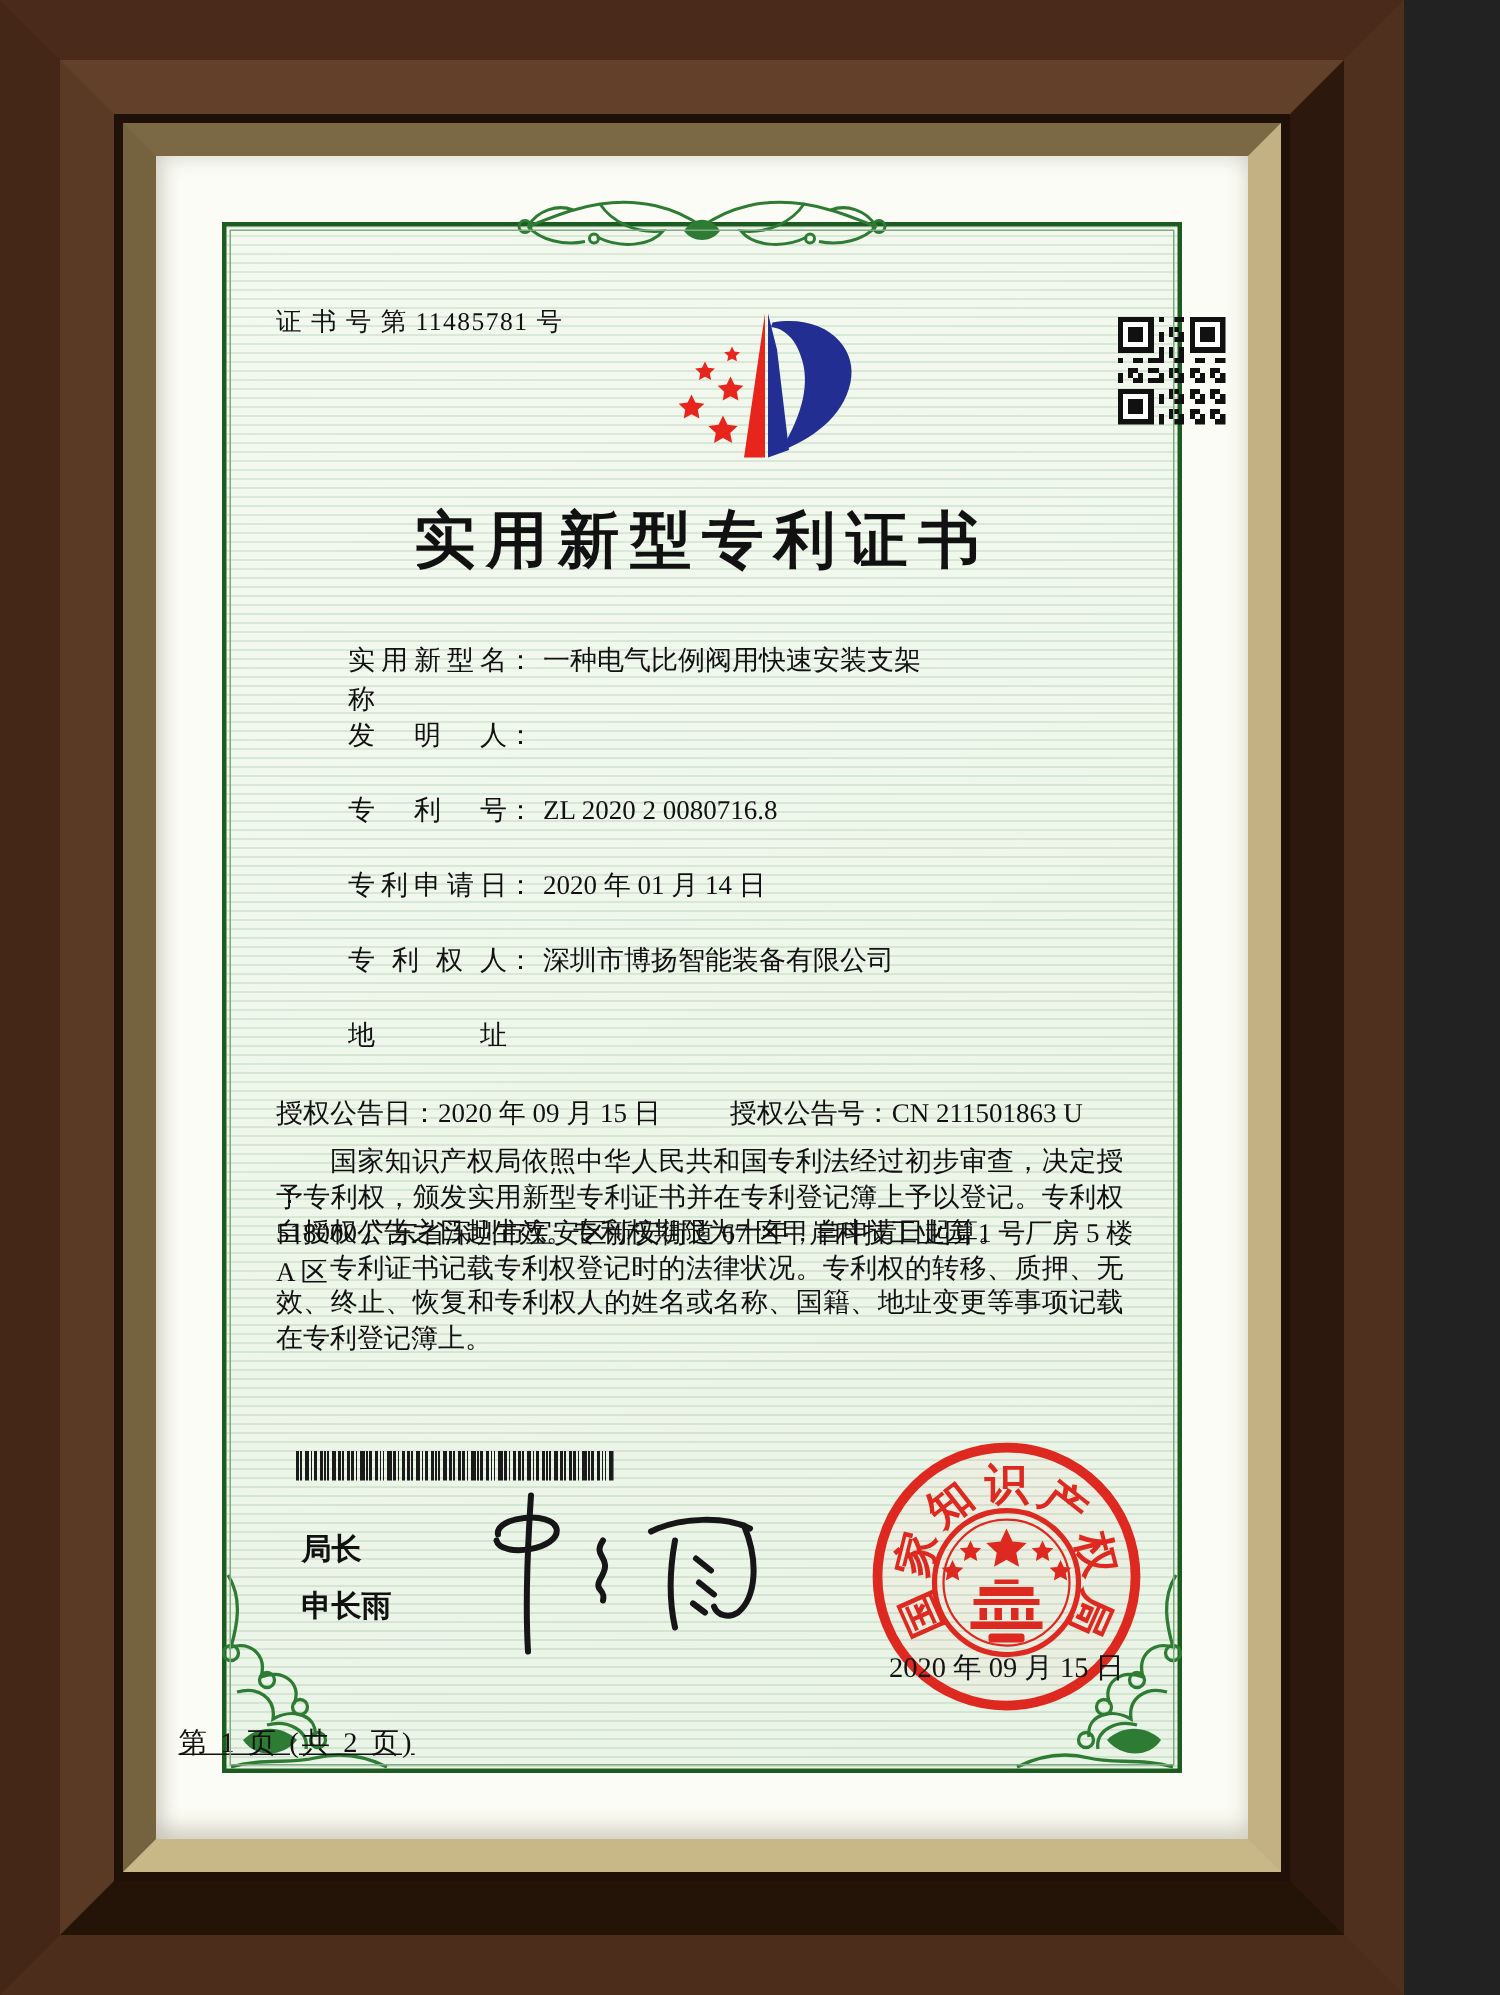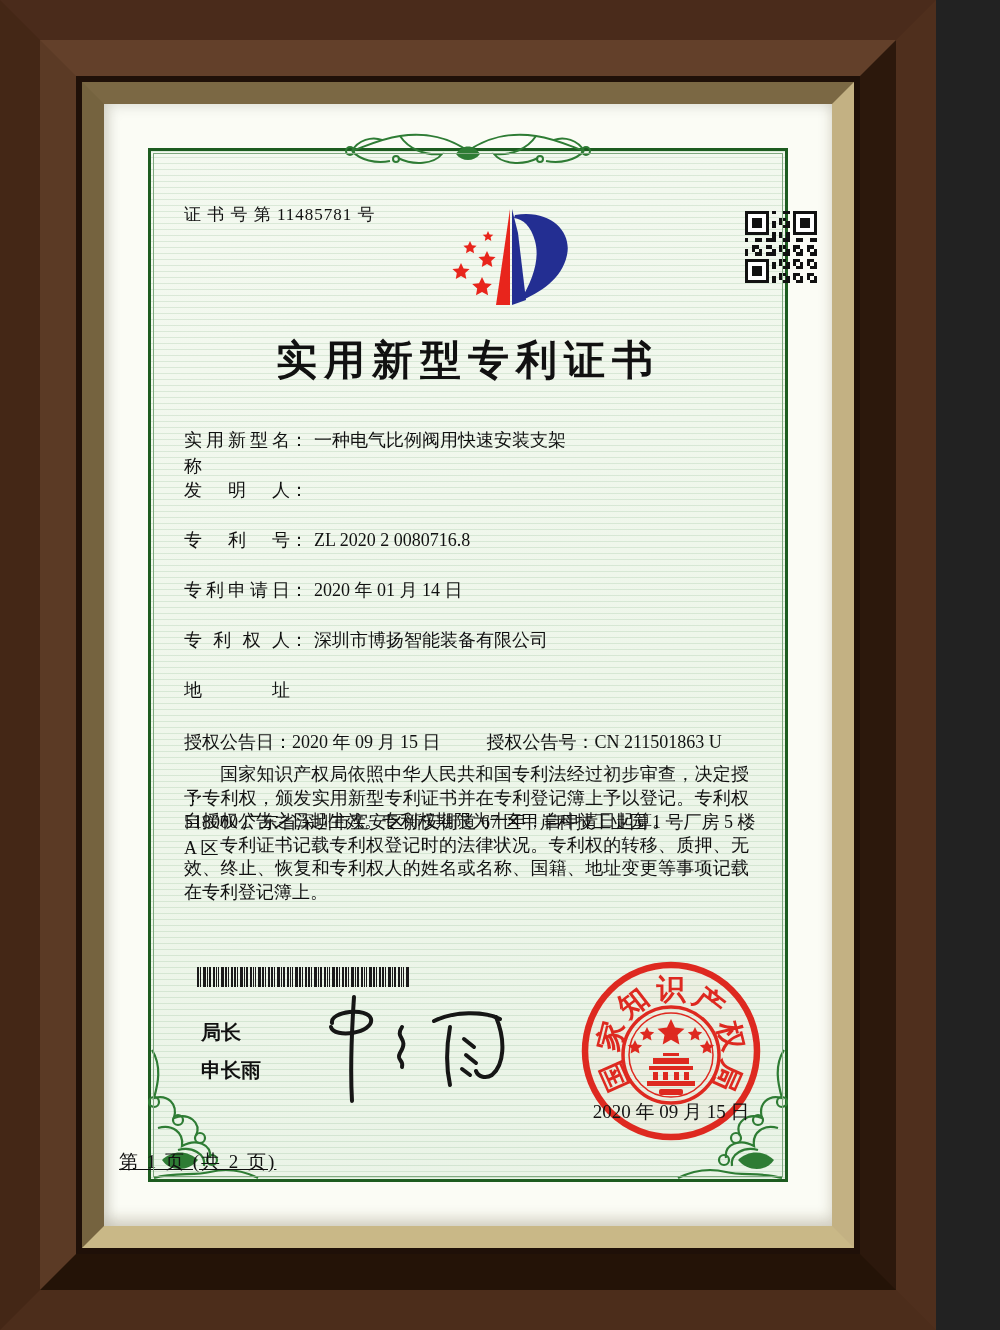--- a/index.html
+++ b/index.html
@@ -27,21 +27,21 @@
       linear-gradient(160deg,#f4f9f0 0%,#eef6ea 55%,#e9f3e6 100%);}
   .cert::after{content:"";position:absolute;inset:2px;border:1px solid #7fa97f;pointer-events:none;}
   .abs{position:absolute;}
   
   .cert-no{left:33px;top:52px;font-size:17px;letter-spacing:1px;}
   .title{left:0;top:182px;width:100%;text-align:center;font-size:41px;font-weight:bold;
          letter-spacing:7px;}
   .fields{left:33px;top:276px;right:28px;font-size:18px;}
   .frow{display:flex;align-items:flex-start;line-height:26px;height:26px;margin-bottom:24px;}
   .frow.addr{height:52px;margin-bottom:0;flex-direction:column;}
-  .flabel{display:inline-block;width:106px;text-align:justify;text-align-last:justify;flex:0 0 106px;}
+  .flabel{display:inline-block;width:106px;text-align:justify;text-align-last:justify;flex:0 0 106px;margin-left:48px;}
   .fcolon{flex:0 0 auto;margin-right:6px;}
   .fvalue{flex:1 1 auto;line-height:26px;}
   .grantrow{display:flex;line-height:26px;margin-top:0;}
   .grant2{margin-left:46px;}
   .paras{left:33px;top:612px;right:36px;font-size:18px;line-height:23.5px;text-align:justify;}
   .paras p{margin:0;text-indent:2em;}
   .officer-title{left:50px;top:868px;font-size:20px;font-weight:600;
     font-family:"Liberation Sans","DejaVu Sans",sans-serif;}
   .officer-name{left:50px;top:906px;font-size:20px;font-weight:600;
     font-family:Liberation Sans, sans-serif;}

